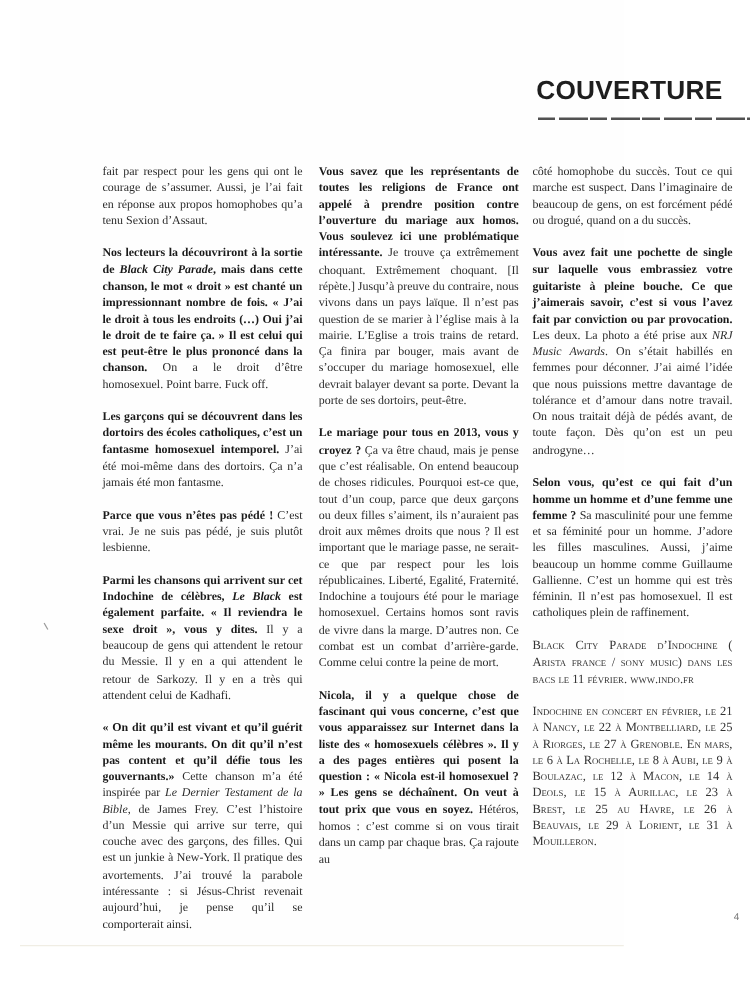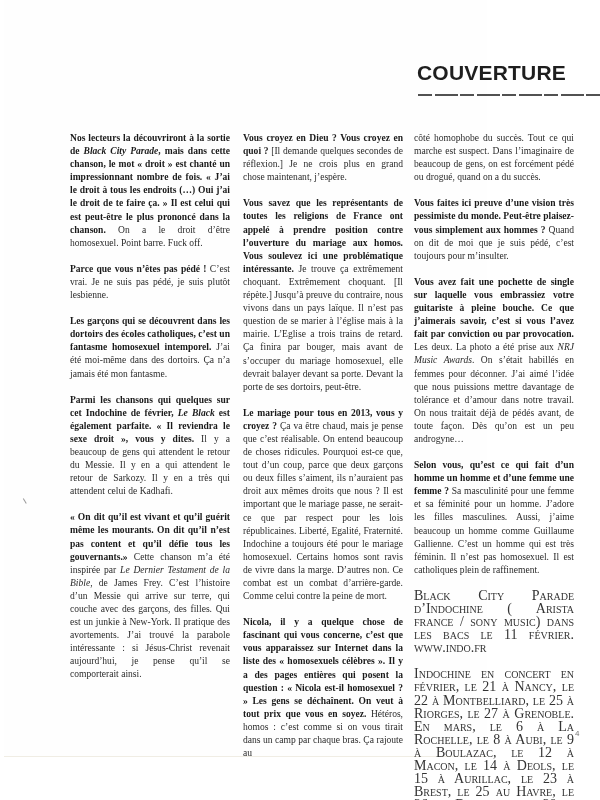--- a/index.html
+++ b/index.html
@@ -3,21 +3,21 @@
 <meta charset="utf-8">
 <style>
   html, body { margin: 0; padding: 0; }
   body {
     width: 600px; height: 800px; position: relative; overflow: hidden;
     background: #ffffff;
     font-family: "Liberation Serif", "DejaVu Serif", serif;
     color: #2a2a2a;
   }
   .page {
-    position: absolute; left: 4px; top: 0; width: 483px; height: 756px;
+    position: absolute; left: 16px; top: 0; width: 483px; height: 756px;
     background: #fefefe;
     border-bottom: 1px solid #f0ede4;
   }
   .rubric {
     position: absolute; left: 413px; top: 61px;
     font-family: "Liberation Sans", "DejaVu Sans", sans-serif;
     font-weight: bold; font-size: 21px; letter-spacing: 0.2px;
     color: #1e1e1e;
   }
   .rubric-rule {
@@ -29,58 +29,57 @@
     position: absolute; top: 131px; width: 160px;
     font-size: 9.55px; line-height: 13.1px; text-align: justify;
     hyphens: auto;
   }
   .col-1 { left: 66px; }
   .col-2 { left: 239px; }
   .col-3 { left: 410px; }
   .col p { margin: 0 0 13px 0; }
   .col i { font-style: italic; }
   .q { font-weight: bold; color: #1a1a1a; }
-  .info { font-variant: small-caps; font-size: 14px; line-height: 13.1px; text-align: justify; color: #333; }
+  .info { font-variant: small-caps; font-size: 10px; line-height: 13.1px; text-align: justify; color: #333; }
   .info p { margin: 0 0 13px 0; }
   .page-number {
     position: absolute; left: 571px; top: 729px;
     font-family: "Liberation Sans", "DejaVu Sans", sans-serif;
     font-size: 8px; color: #777;
   }
   .left-mark {
     position: absolute; left: 20px; top: 497px; width: 4px; height: 6px;
     border-left: 1px solid #999; transform: rotate(-30deg);
   }
 </style>
 </head>
 <body>
 
 <div class="page">
   <div class="rubric">COUVERTURE</div>
   <div class="rubric-rule"></div>
   <div class="left-mark"></div>
 
   <div class="col col-1">
+    <p><span>fait par respect pour les gens qui ont le courage de s’assumer. Aussi, je l’ai fait en réponse aux propos homophobes qu’a tenu Sexion d’Assaut.</span></p>
     <p><span class="q"><span>Nos lecteurs la découvriront à la sortie de </span><i>Black City Parade</i><span>, mais dans cette chanson, le mot « droit » est chanté un impressionnant nombre de fois. « J’ai le droit à tous les endroits (…) Oui j’ai le droit de te faire ça. » Il est celui qui est peut-être le plus prononcé dans la chanson.</span></span><span> On a le droit d’être homosexuel. Point barre. Fuck off.</span></p>
+    <p><span class="q">Les garçons qui se découvrent dans les dortoirs des écoles catholiques, c’est un fantasme homosexuel intemporel.</span><span> J’ai été moi-même dans des dortoirs. Ça n’a jamais été mon fantasme.</span></p>
     <p><span class="q">Parce que vous n’êtes pas pédé !</span><span> C’est vrai. Je ne suis pas pédé, je suis plutôt lesbienne.</span></p>
-    <p><span class="q">Les garçons qui se découvrent dans les dortoirs des écoles catholiques, c’est un fantasme homosexuel intemporel.</span><span> J’ai été moi-même dans des dortoirs. Ça n’a jamais été mon fantasme.</span></p>
-    <p><span class="q"><span>Parmi les chansons qui quelques sur cet Indochine de février, </span><i>Le Black</i><span> est également parfaite. « Il reviendra le sexe droit », vous y dites.</span></span><span> Il y a beaucoup de gens qui attendent le retour du Messie. Il y en a qui attendent le retour de Sarkozy. Il y en a très qui attendent celui de Kadhafi.</span></p>
+    <p><span class="q"><span>Parmi les chansons qui arrivent sur cet Indochine de célèbres, </span><i>Le Black</i><span> est également parfaite. « Il reviendra le sexe droit », vous y dites.</span></span><span> Il y a beaucoup de gens qui attendent le retour du Messie. Il y en a qui attendent le retour de Sarkozy. Il y en a très qui attendent celui de Kadhafi.</span></p>
     <p><span class="q">« On dit qu’il est vivant et qu’il guérit même les mourants. On dit qu’il n’est pas content et qu’il défie tous les gouvernants.»</span><span><span> Cette chanson m’a été inspirée par </span><i>Le Dernier Testament de la Bible</i><span>, de James Frey. C’est l’histoire d’un Messie qui arrive sur terre, qui couche avec des garçons, des filles. Qui est un junkie à New-York. Il pratique des avortements. J’ai trouvé la parabole intéressante : si Jésus-Christ revenait aujourd’hui, je pense qu’il se comporterait ainsi.</span></span></p>
   </div>
 
   <div class="col col-2">
-    <p><span class="q">Vous croyez en Dieu ? Vous croyez en quoi ?</span><span> [Il demande quelques secondes de réflexion.] Je ne crois plus en grand chose maintenant, j’espère.</span></p>
     <p><span class="q">Vous savez que les représentants de toutes les religions de France ont appelé à prendre position contre l’ouverture du mariage aux homos. Vous soulevez ici une problématique intéressante.</span><span> Je trouve ça extrêmement choquant. Extrêmement choquant. [Il répète.] Jusqu’à preuve du contraire, nous vivons dans un pays laïque. Il n’est pas question de se marier à l’église mais à la mairie. L’Eglise a trois trains de retard. Ça finira par bouger, mais avant de s’occuper du mariage homosexuel, elle devrait balayer devant sa porte. Devant la porte de ses dortoirs, peut-être.</span></p>
     <p><span class="q">Le mariage pour tous en 2013, vous y croyez ?</span><span> Ça va être chaud, mais je pense que c’est réalisable. On entend beaucoup de choses ridicules. Pourquoi est-ce que, tout d’un coup, parce que deux garçons ou deux filles s’aiment, ils n’auraient pas droit aux mêmes droits que nous ? Il est important que le mariage passe, ne serait-ce que par respect pour les lois républicaines. Liberté, Egalité, Fraternité. Indochine a toujours été pour le mariage homosexuel. Certains homos sont ravis de vivre dans la marge. D’autres non. Ce combat est un combat d’arrière-garde. Comme celui contre la peine de mort.</span></p>
     <p><span class="q">Nicola, il y a quelque chose de fascinant qui vous concerne, c’est que vous apparaissez sur Internet dans la liste des « homosexuels célèbres ». Il y a des pages entières qui posent la question : « Nicola est-il homosexuel ? » Les gens se déchaînent. On veut à tout prix que vous en soyez.</span><span> Hétéros, homos : c’est comme si on vous tirait dans un camp par chaque bras. Ça rajoute au</span></p>
   </div>
 
   <div class="col col-3">
     <p><span>côté homophobe du succès. Tout ce qui marche est suspect. Dans l’imaginaire de beaucoup de gens, on est forcément pédé ou drogué, quand on a du succès.</span></p>
-    <p><span class="q">Vous faites ici preuve d’une vision très pessimiste du monde. Peut-être plaisez-vous simplement aux hommes ?</span><span> Quand on dit de moi que je suis pédé, c’est toujours pour m’insulter.</span></p>
     <p><span class="q">Vous avez fait une pochette de single sur laquelle vous embrassiez votre guitariste à pleine bouche. Ce que j’aimerais savoir, c’est si vous l’avez fait par conviction ou par provocation.</span><span><span> Les deux. La photo a été prise aux </span><i>NRJ Music Awards</i><span>. On s’était habillés en femmes pour déconner. J’ai aimé l’idée que nous puissions mettre davantage de tolérance et d’amour dans notre travail. On nous traitait déjà de pédés avant, de toute façon. Dès qu’on est un peu androgyne…</span></span></p>
     <p><span class="q">Selon vous, qu’est ce qui fait d’un homme un homme et d’une femme une femme ?</span><span> Sa masculinité pour une femme et sa féminité pour un homme. J’adore les filles masculines. Aussi, j’aime beaucoup un homme comme Guillaume Gallienne. C’est un homme qui est très féminin. Il n’est pas homosexuel. Il est catholiques plein de raffinement.</span></p>
     <div class="info">
       <p>Black City Parade d’Indochine ( Arista france / sony music) dans les bacs le 11 février. www.indo.fr</p>
       <p>Indochine en concert en février, le 21 à Nancy, le 22 à Montbelliard, le 25 à Riorges, le 27 à Grenoble. En mars,  le 6 à La Rochelle, le 8 à Aubi, le 9 à Boulazac, le 12 à Macon, le 14 à Deols, le 15 à Aurillac, le 23 à Brest, le 25 au Havre, le 26 à Beauvais, le 29 à Lorient, le 31 à Mouilleron.</p>
     </div>
   </div>
 
   <div class="page-number">4</div>
 </div>

